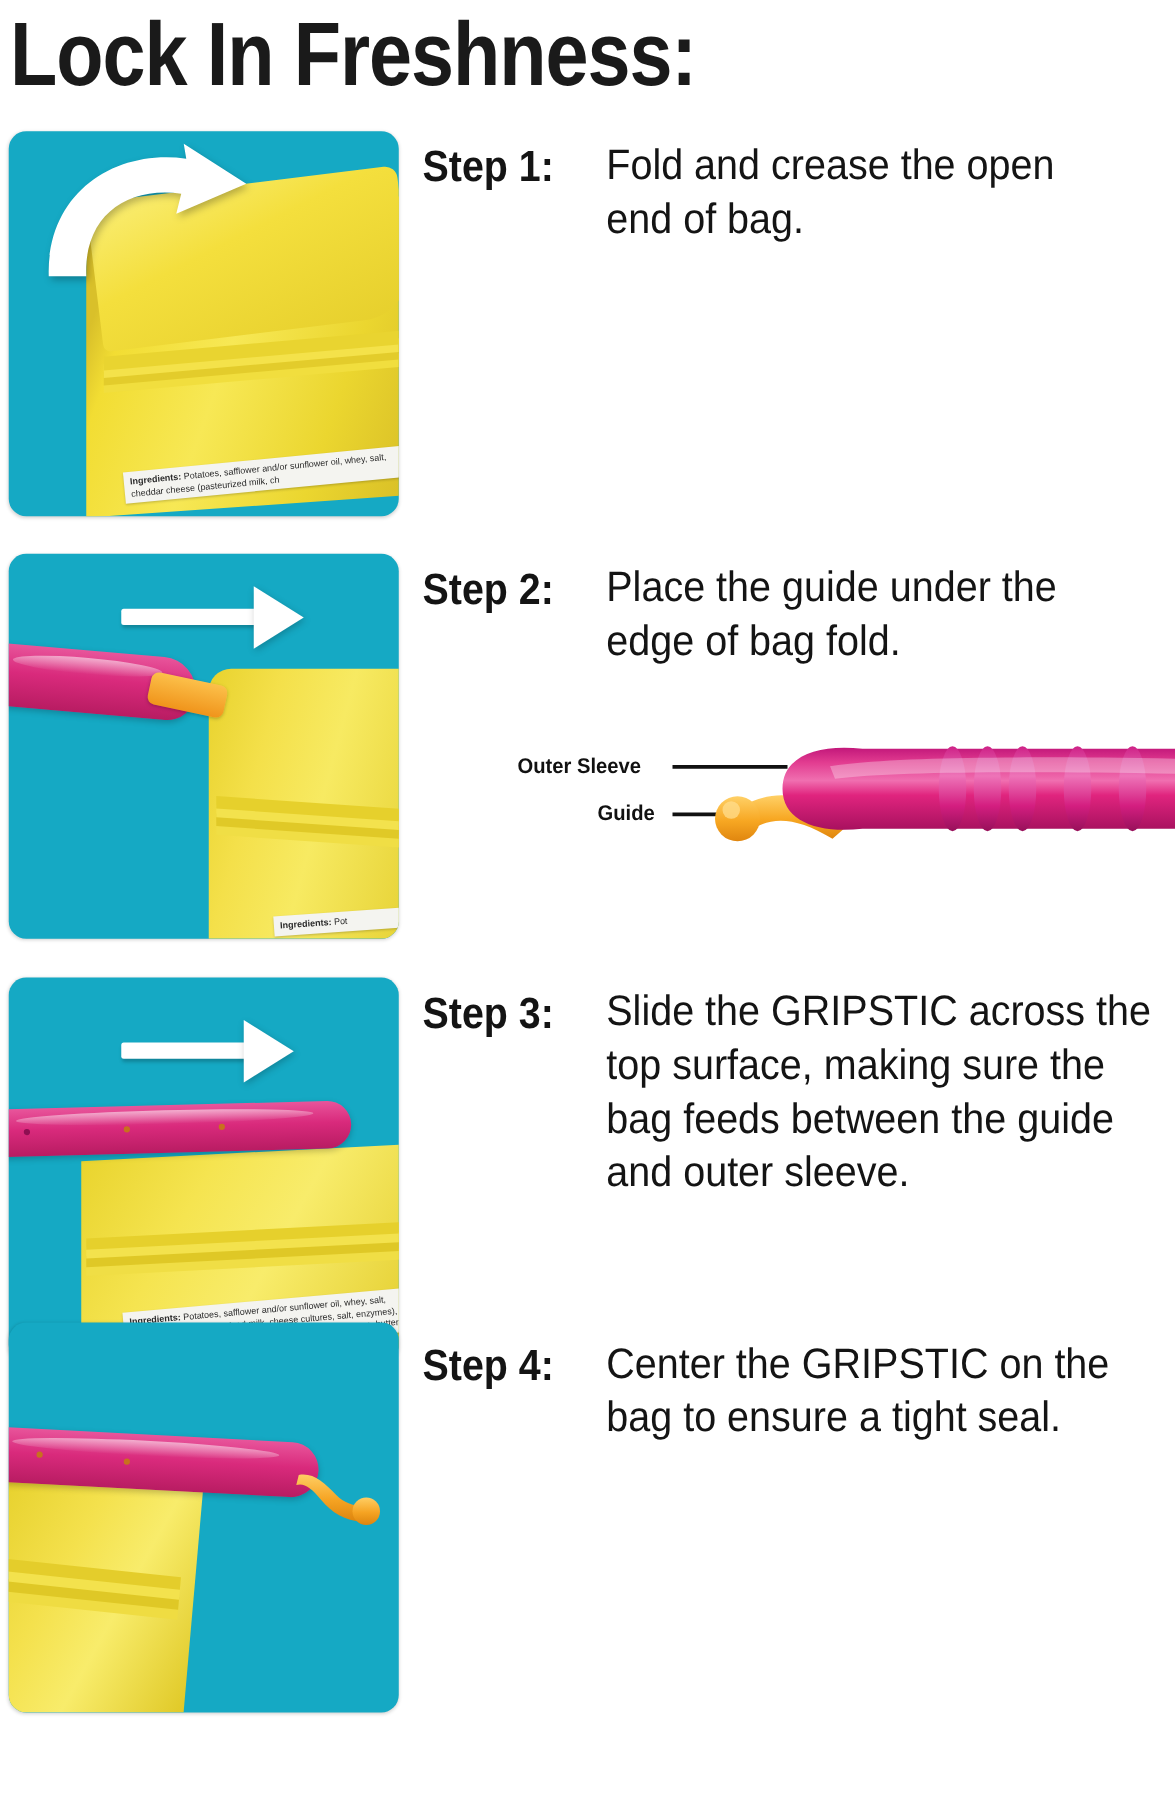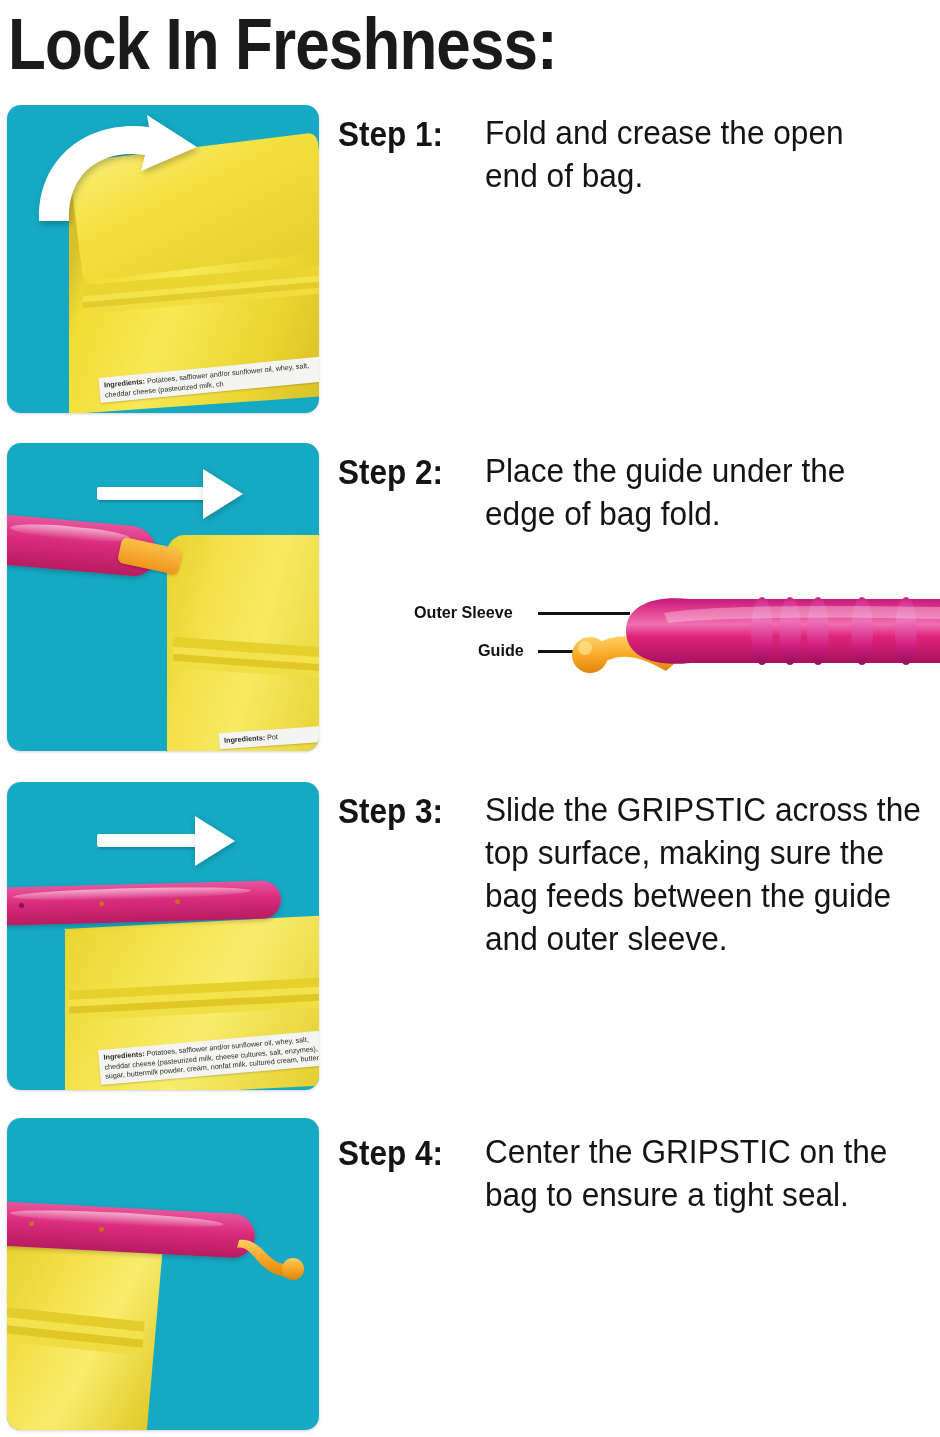--- a/index.html
+++ b/index.html
@@ -26,21 +26,21 @@
     transform: scaleX(0.86);
     transform-origin: left center;
     white-space: nowrap;
   }
 
   
   .row { position: absolute; left: 0; width: 940px; }
   #row1 { top: 105px; height: 315px; }
   #row2 { top: 443px; height: 310px; }
   #row3 { top: 782px; height: 310px; }
-  #row4 { top: 1118px; height: 315px; }
+  #row4 { top: 1058px; height: 315px; }
 
   
   .panel {
     position: absolute;
     left: 7px; top: 0;
     width: 312px; height: 308px;
     background: #15A9C4;
     border-radius: 14px;
     overflow: hidden;
     box-shadow: 0 1px 3px rgba(0,0,0,0.18);

